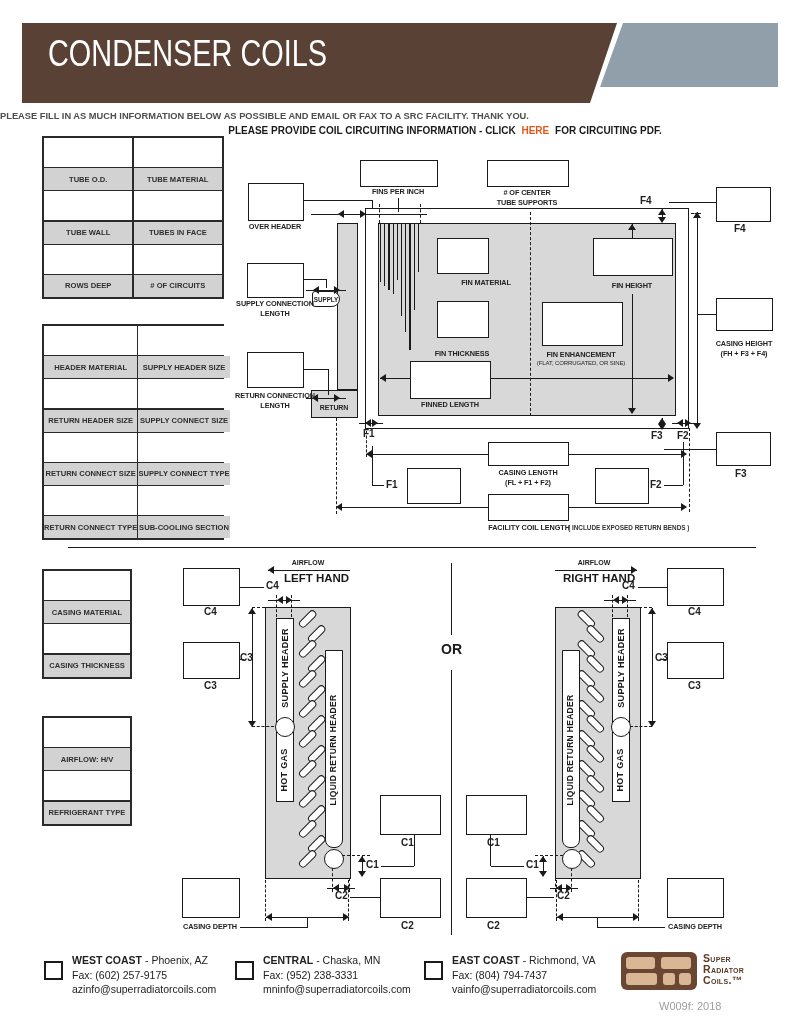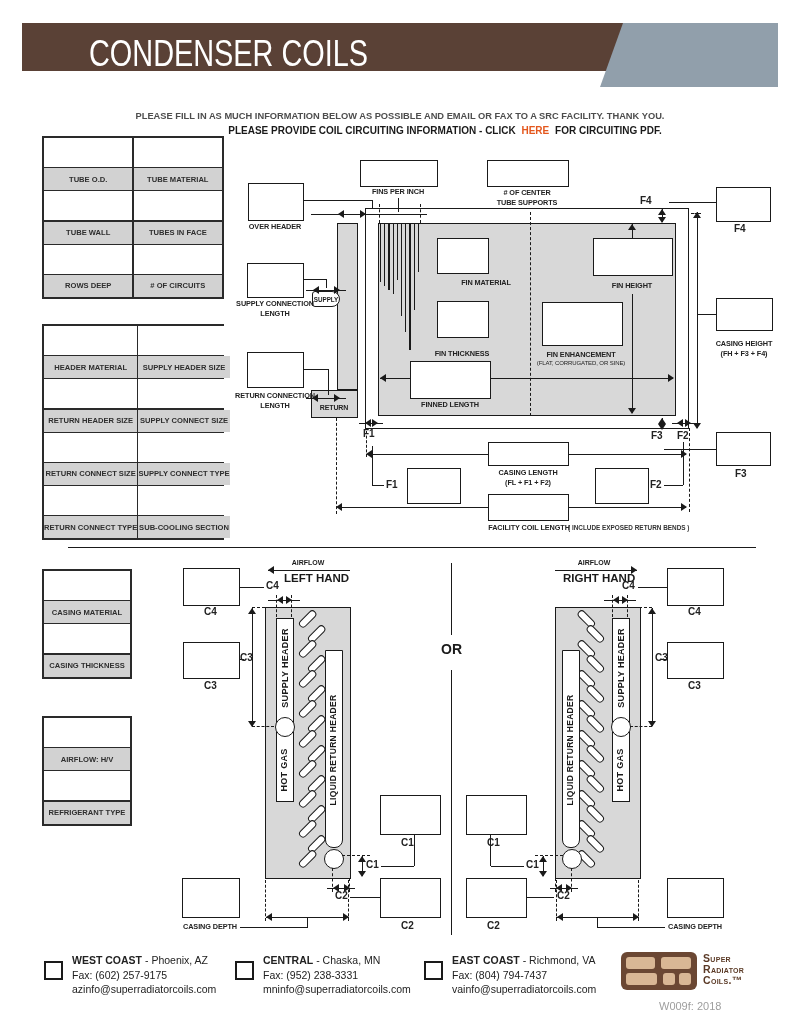--- a/index.html
+++ b/index.html
@@ -15,27 +15,27 @@
   .ar{border-right:0;border-left:6px solid #1a1a1a;}
   .au{border-top:0;border-bottom:6px solid #1a1a1a;}
   .ad{border-bottom:0;border-top:6px solid #1a1a1a;}
   .box{position:absolute;background:#fff;border:1.6px solid #1a1a1a;}
   .gray{position:absolute;background:#d8d8d8;border:1.5px solid #1a1a1a;}
   .lblc{position:absolute;font-weight:bold;font-size:7.3px;white-space:nowrap;
         transform:translateX(-50%);color:#222;letter-spacing:-0.1px;}
   .lbln{position:absolute;font-size:6.4px;font-weight:bold;white-space:nowrap;color:#333;}
   .dim{position:absolute;font-weight:bold;font-size:10px;color:#222;white-space:nowrap;}
   .bigdim{position:absolute;font-weight:bold;font-size:11.5px;color:#1a1a1a;white-space:nowrap;}
-  .banner{position:absolute;left:22px;top:23px;width:595px;height:48px;
-          clip-path:polygon(0 0,100% 0,calc(100% - 27px) 100%,0 100%);padding-left:41px;}
+  .banner{position:absolute;left:22px;top:23px;width:595px;height:80px;
+          clip-path:polygon(0 0,100% 0,calc(100% - 27px) 100%,0 100%);}
   .accent{position:absolute;left:600px;top:23px;width:178px;height:64px;
           clip-path:polygon(23px 0,100% 0,100% 100%,0 100%);}
   .title{display:inline-block;margin-left:26px;line-height:62px;font-size:37px;color:#fff;
          font-weight:500;transform:scaleX(0.78);transform-origin:left center;white-space:nowrap;}
-  .intro1{position:absolute;left:0;top:111px;width:800px;text-align:center;
+  .intro1{position:absolute;left:0;top:111px;width:800px;
           font-size:9.3px;font-weight:bold;color:#4d4d4d;}
   .intro2{position:absolute;left:100px;top:125px;width:690px;text-align:center;
           font-size:10px;font-weight:bold;color:#1a1a1a;}
   .ftable{position:absolute;background:#2a2a2a;border:2px solid #2a2a2a;display:grid;gap:1.2px;}
   .cin{background:#fff;}
   .clab{background:#d2d2d2;display:flex;align-items:center;justify-content:center;
         font-size:7.6px;font-weight:bold;color:#2e2e2e;white-space:nowrap;}
   .coil{position:absolute;background:#d8d8d8;border:1.6px solid #1a1a1a;}
   .bar{position:absolute;background:#fff;border:1.5px solid #1a1a1a;}
   .circ{position:absolute;width:18px;height:18px;border-radius:50%;background:#fff;border:1.6px solid #1a1a1a;}

